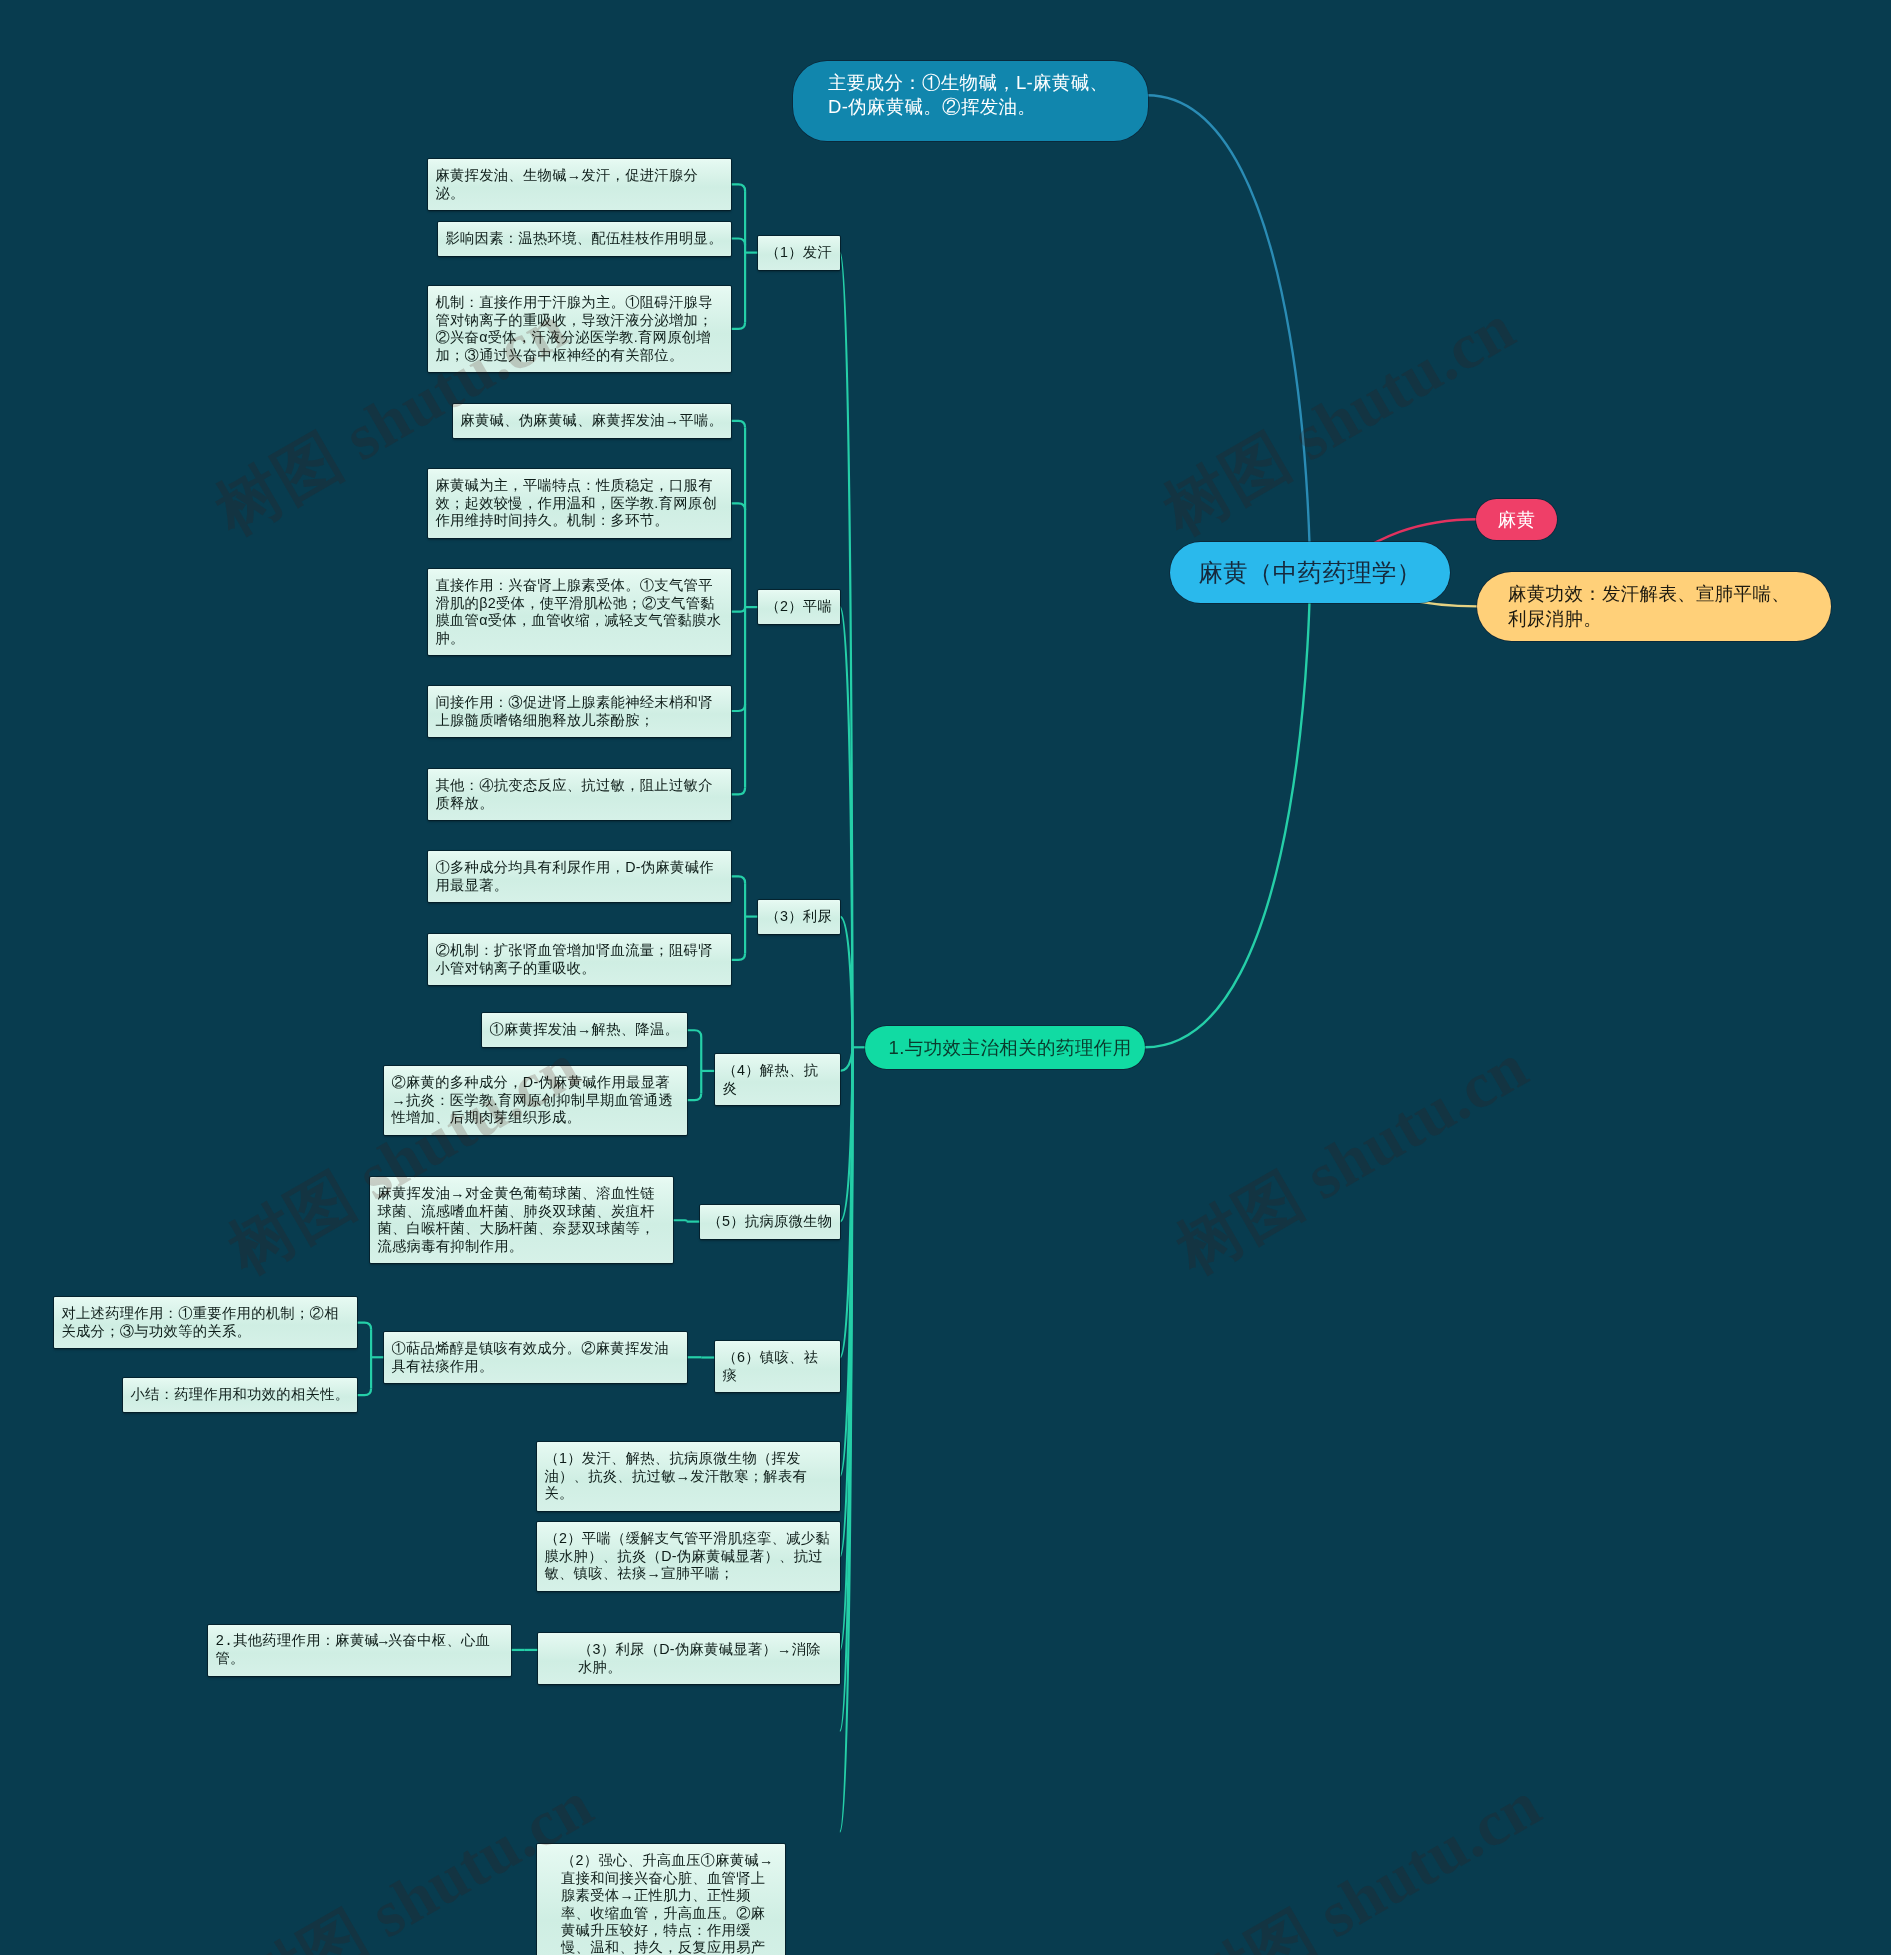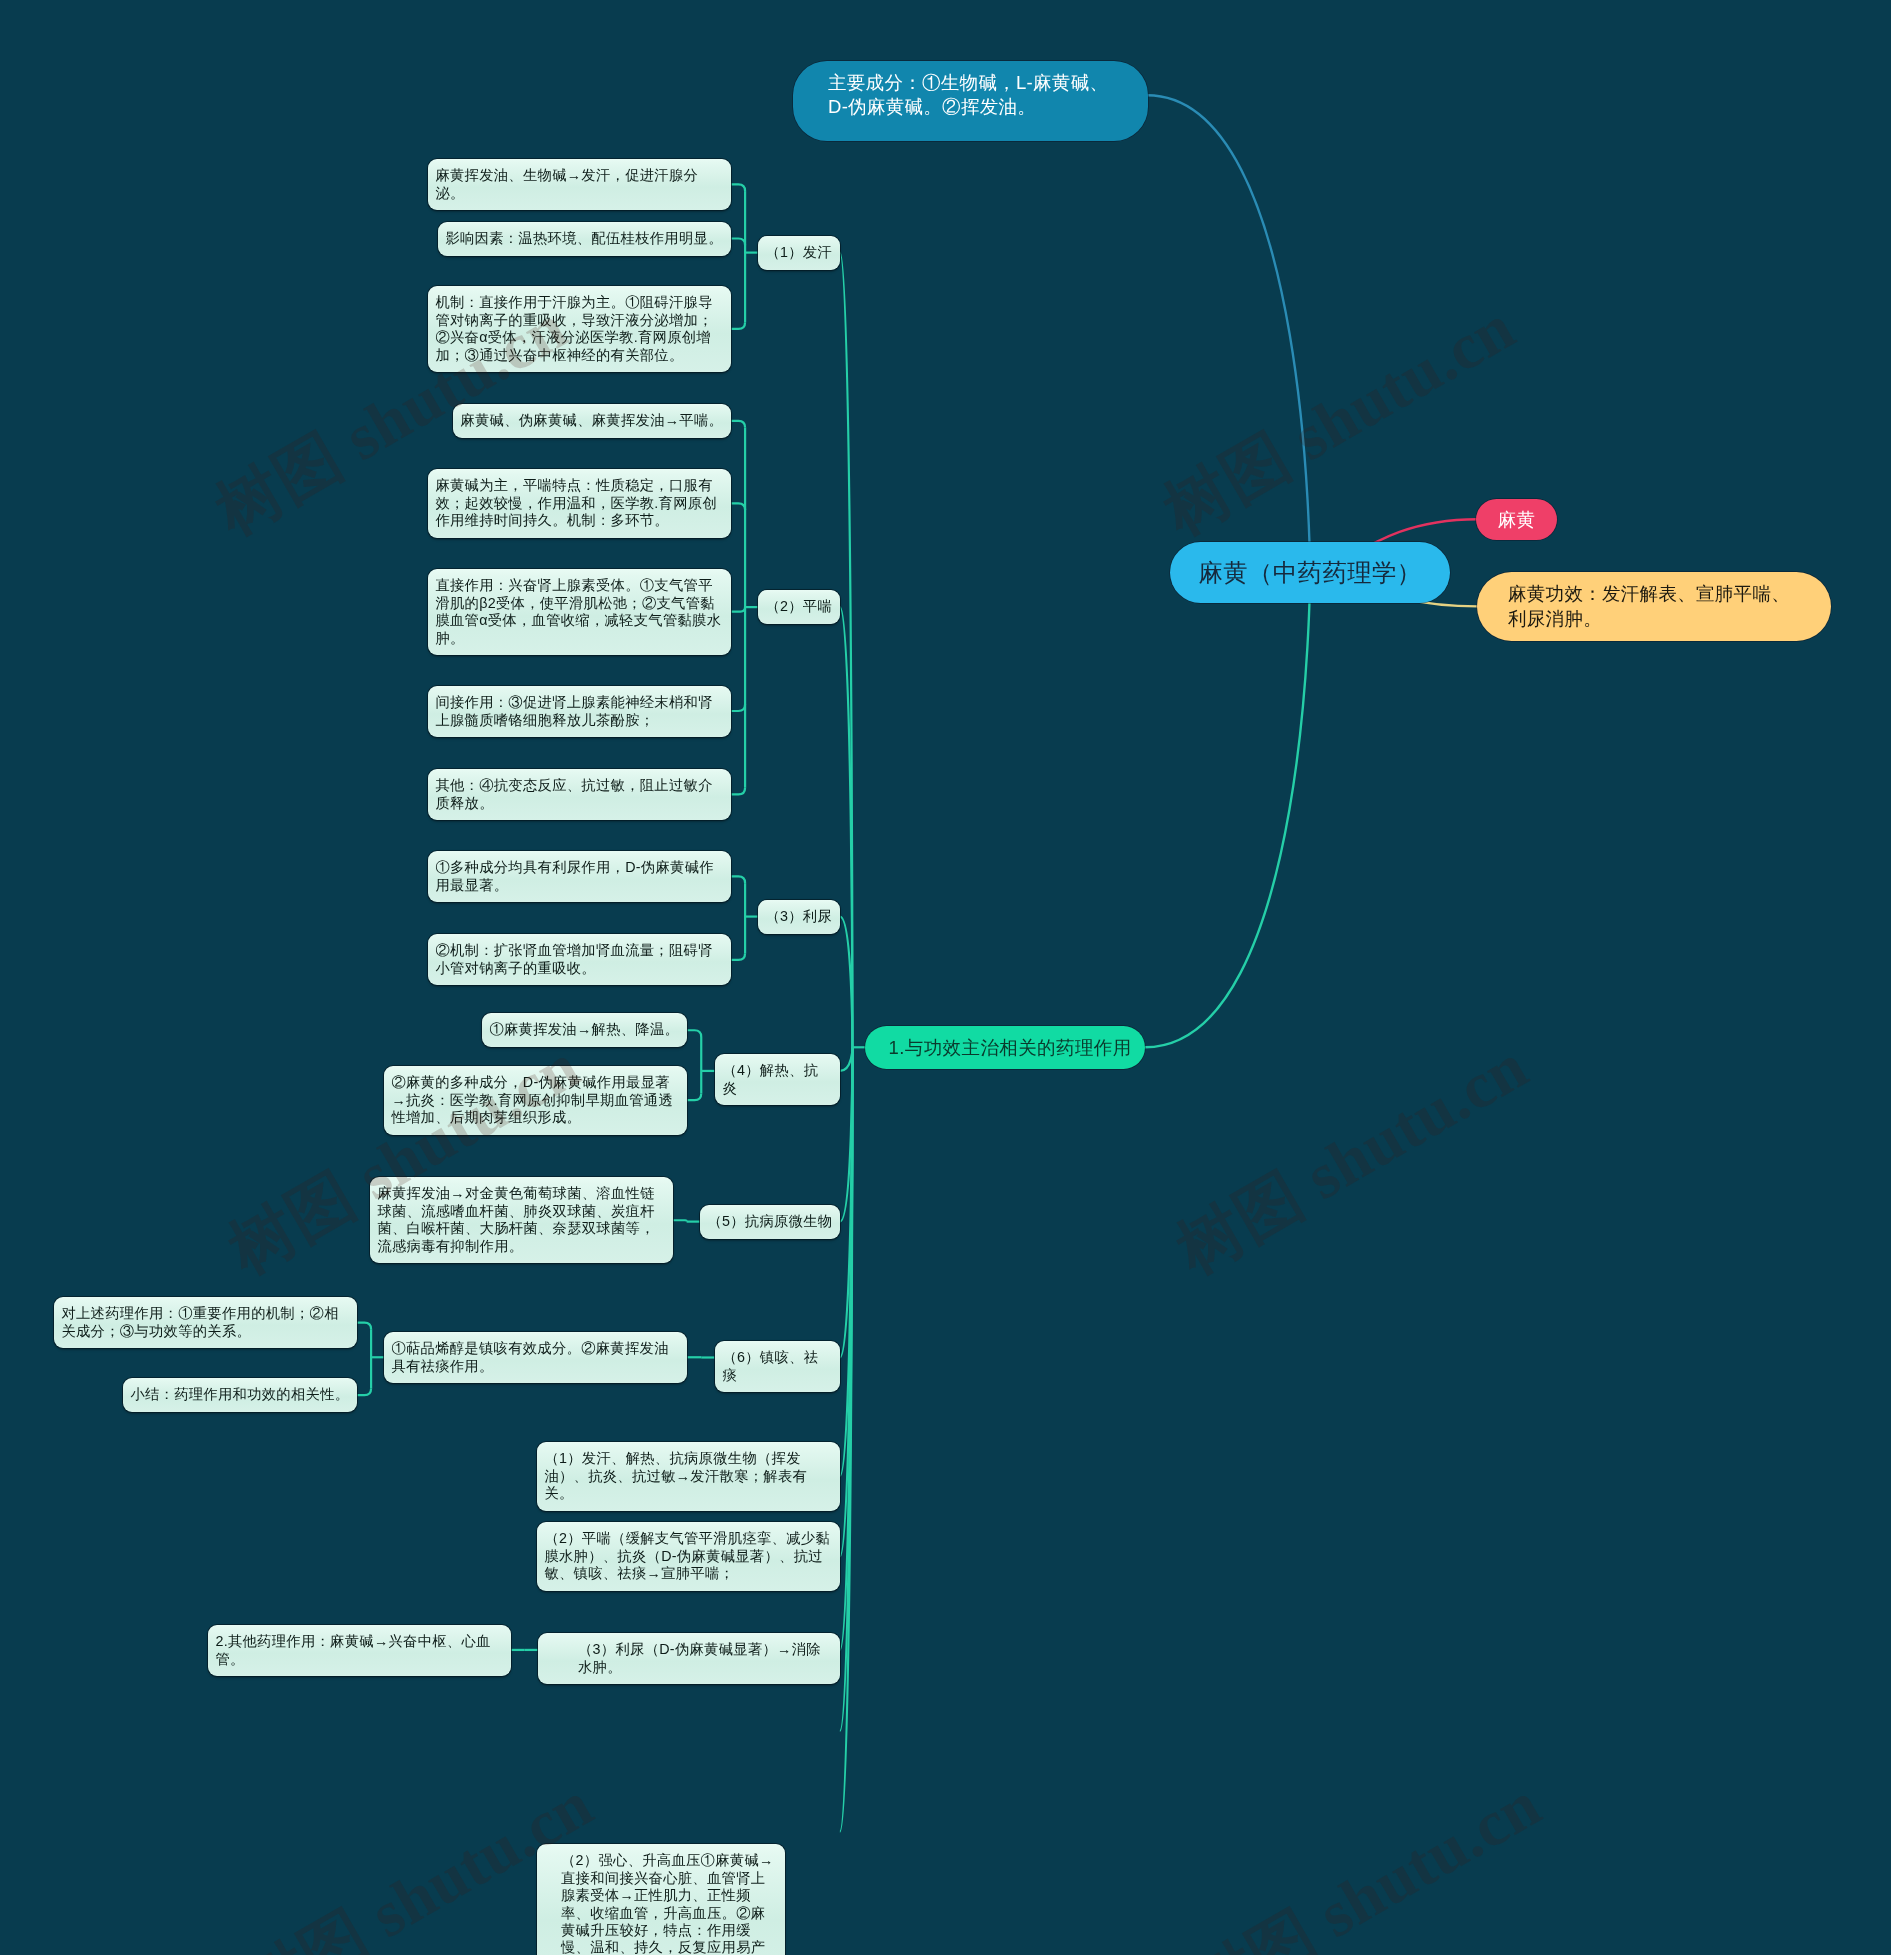--- a/index.html
+++ b/index.html
@@ -5,21 +5,21 @@
 <style>
   html,body{margin:0;padding:0;}
   body{width:1891px;height:1955px;overflow:hidden;background:#083c4f;
        font-family:"Liberation Sans",sans-serif;
        -webkit-font-smoothing:antialiased;}
   #stage{position:relative;width:1891px;height:1955px;overflow:hidden;}
   #links{position:absolute;left:0;top:0;width:1891px;height:1955px;}
   .node{position:absolute;box-sizing:border-box;white-space:pre-wrap;
         word-break:break-all;left:-7386px;top:0;}
   .leaf{font-size:14.3px;letter-spacing:0.3px;line-height:17.4px;
-        padding:8.3px 7.4px;border-radius:9px;color:#0d1c18;
+        padding:8.3px 7.4px;border-radius:1px;color:#0d1c18;
         background:linear-gradient(180deg,#e9fbf4 0%,#e3f8f0 8%,#cfeee3 55%,#d6f1e8 100%);
         box-shadow:0 0 0 0.8px rgba(3,22,32,.85), 0 1.5px 2.2px rgba(0,0,0,.30);}
   .big{font-size:18.5px;letter-spacing:0.3px;line-height:24.4px;
        padding:9.6px 17.7px;border-radius:22px;white-space:pre-wrap;
        box-shadow:0 0 0 0.7px rgba(12,18,34,.55);}
   .c-root{background:#2ab9ec;color:#16293c;height:61px;line-height:61px;
           font-size:24.4px;letter-spacing:0.4px;border-radius:31px;
           padding:0 17.7px;text-align:center;white-space:pre;}
   .c-topic{background:#1186ad;color:#ffffff;height:80px;border-radius:34px;
            padding:9.6px 35px;}
@@ -111,21 +111,21 @@
   <div class="node leaf" style="max-width: 303px; width: 205px; left: 482px; top: 1013px;">①麻黄挥发油→解热、降温。</div>
   <div class="node leaf" style="max-width: 303px; width: 303px; left: 384px; top: 1066px;">②麻黄的多种成分，D-伪麻黄碱作用最显著→抗炎：医学教.育网原创抑制早期血管通透性增加、后期肉芽组织形成。</div>
   <div class="node leaf cat" style="max-width: 303px; width: 140px; left: 700px; top: 1205px;">（5）抗病原微生物</div>
   <div class="node leaf" style="max-width: 303px; width: 303px; left: 370px; top: 1177px;">麻黄挥发油→对金黄色葡萄球菌、溶血性链球菌、流感嗜血杆菌、肺炎双球菌、炭疽杆菌、白喉杆菌、大肠杆菌、奈瑟双球菌等，流感病毒有抑制作用。</div>
   <div class="node leaf cat" style="max-width: 303px; width: 125px; left: 715px; top: 1341px;">（6）镇咳、祛痰</div>
   <div class="node leaf" style="max-width: 303px; width: 303px; left: 384px; top: 1332px;">①萜品烯醇是镇咳有效成分。②麻黄挥发油具有祛痰作用。</div>
   <div class="node leaf" style="max-width: 303px; width: 303px; left: 537px; top: 1442px;">（1）发汗、解热、抗病原微生物（挥发油）、抗炎、抗过敏→发汗散寒；解表有关。</div>
   <div class="node leaf" style="max-width: 303px; width: 303px; left: 537px; top: 1522px;">（2）平喘（缓解支气管平滑肌痉挛、减少黏膜水肿）、抗炎（D-伪麻黄碱显著）、抗过敏、镇咳、祛痰→宣肺平喘；</div>
   <div class="node leaf" style="max-width: 303px; width: 302px; left: 538px; top: 1633px; padding-left: 40px;">（3）利尿（D-伪麻黄碱显著）→消除水肿。</div>
   <div class="node leaf" style="max-width: 303px; width: 248px; left: 537px; top: 1844px; padding-left: 24px;">（2）强心、升高血压①麻黄碱→直接和间接兴奋心脏、血管肾上腺素受体→正性肌力、正性频率、收缩血管，升高血压。②麻黄碱升压较好，特点：作用缓慢、温和、持久，反复应用易产生快速耐受性。</div>
-  <div class="node leaf" style="max-width: 303px; width: 303px; left: 208px; top: 1625px;">2.其他药理作用：麻黄碱→兴奋中枢、心血管。</div>
+  <div class="node leaf" style="max-width: 303px; width: 303px; left: 208px; top: 1625px; font-family: Liberation Mono, monospace;">2.其他药理作用：麻黄碱→兴奋中枢、心血管。</div>
   <div class="node leaf" style="max-width: 303px; width: 303px; left: 54px; top: 1297px;">对上述药理作用：①重要作用的机制；②相关成分；③与功效等的关系。</div>
   <div class="node leaf" style="max-width: 303px; width: 234px; left: 123px; top: 1378px;">小结：药理作用和功效的相关性。</div>
 
   <div id="wmlayer">
       <div class="wm" style="left: 244px; top: 467px;">树图 shutu.cn</div>
       <div class="wm" style="left: 1192px; top: 467px;">树图 shutu.cn</div>
       <div class="wm" style="left: 257px; top: 1206px;">树图 shutu.cn</div>
       <div class="wm" style="left: 1205px; top: 1206px;">树图 shutu.cn</div>
       <div class="wm" style="left: 270px; top: 1944px;">树图 shutu.cn</div>
       <div class="wm" style="left: 1218px; top: 1944px;">树图 shutu.cn</div>

